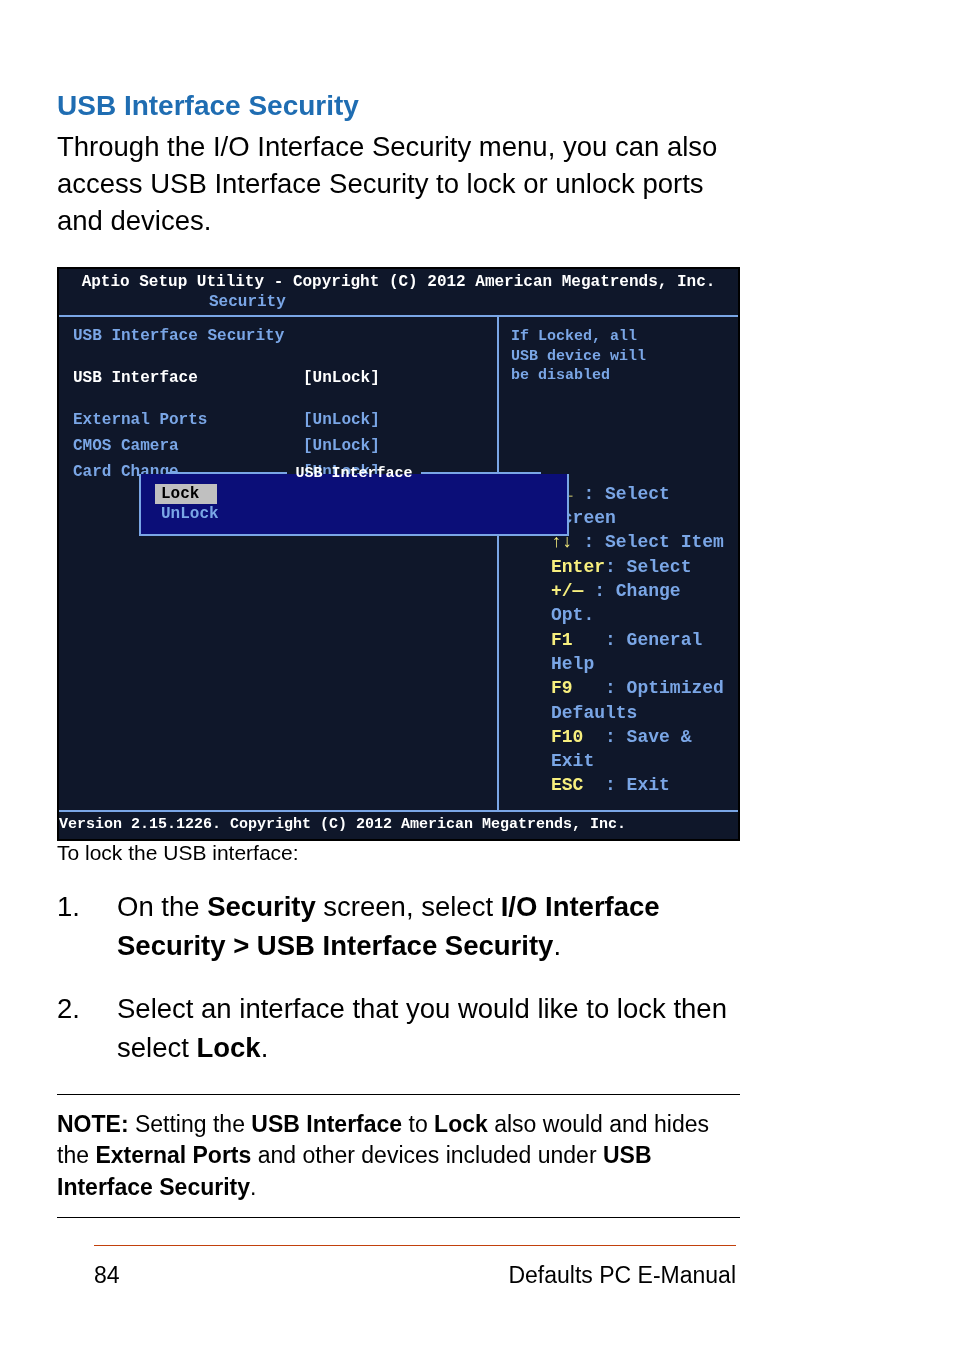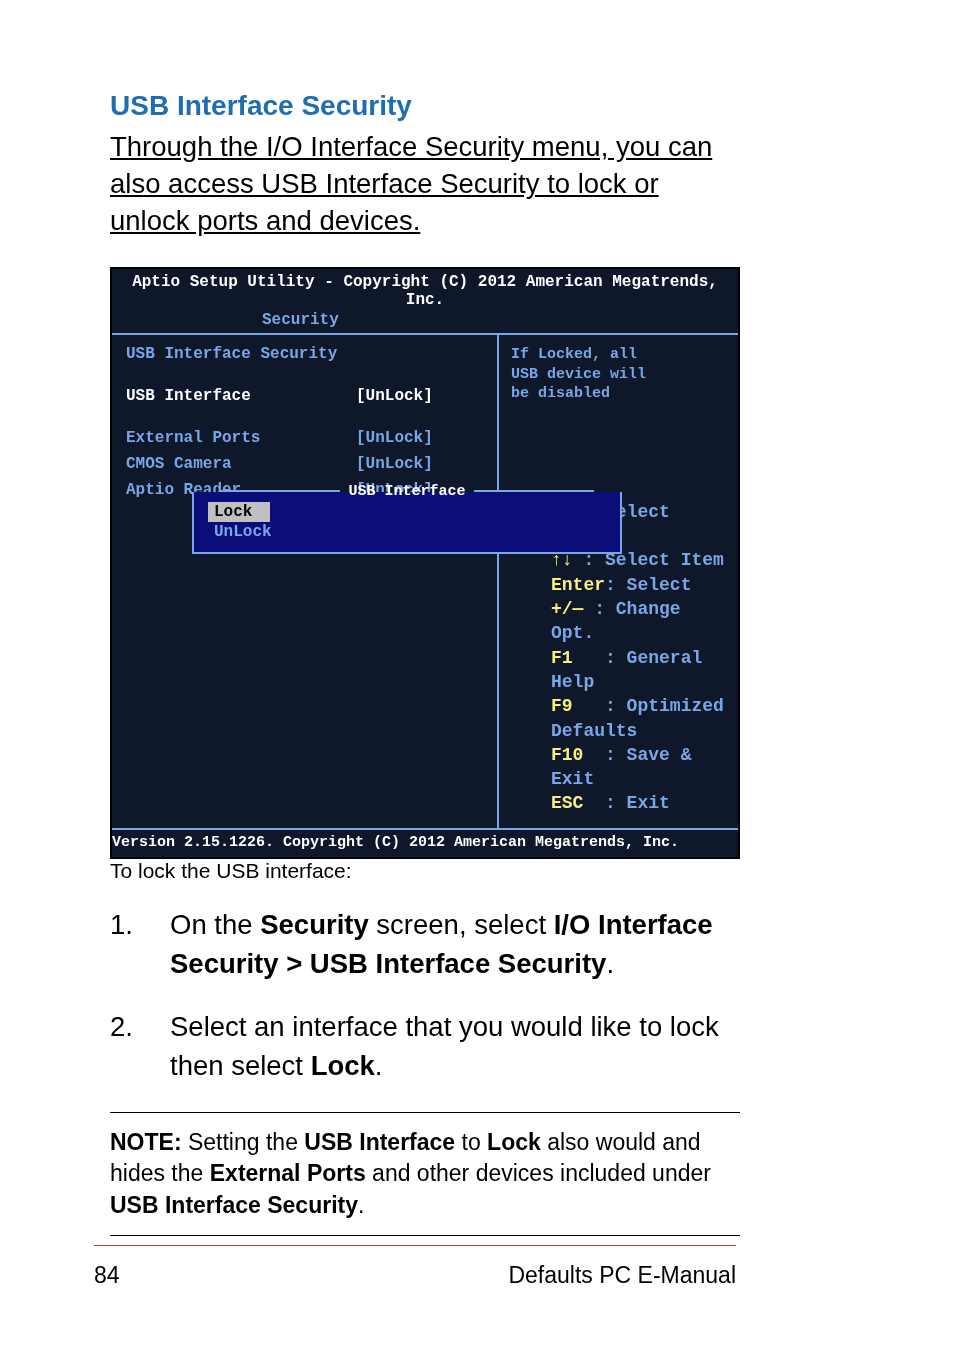--- a/index.html
+++ b/index.html
@@ -9,33 +9,32 @@
     height: 1345px;
     background: #fff;
     font-family: "Segoe UI", "Myriad Pro", Arial, sans-serif;
     color: #000;
   }
   .page {
     position: relative;
     width: 830px;
     height: 1345px;
     box-sizing: border-box;
-    padding: 90px 90px 60px 110px;
+    padding: 90px 90px 60px 57px;
   }
   .heading-blue {
     color: #1f6db2;
     font-weight: 700;
     font-size: 28px;
     margin-bottom: 6px;
   }
   .body-text {
     font-size: 27.5px;
     line-height: 1.35;
     color: #000;
-    text-decoration: underline;
   }
   .bios-box {
     margin-top: 28px;
     border: 2px solid #000;
     background: #0f172a;
     font-family: "Courier New", monospace;
     font-weight: 700;
     font-size: 16px;
     color: #fff;
     overflow: hidden;
@@ -219,21 +218,21 @@
         </div>
         <div class="spacer-sm"></div>
 
         <div class="field-row">
           <div class="field-label">CMOS Camera</div>
           <div class="field-value">[UnLock]</div>
         </div>
         <div class="spacer-sm"></div>
 
         <div class="field-row">
-          <div class="field-label">Aptio Reader</div>
+          <div class="field-label">Card Change</div>
           <div class="field-value">[UnLock]</div>
         </div>
 
         <div class="modal-overlay">
           <div class="modal-title">USB Interface</div>
           <div class="modal-box">
             <div class="modal-item selected">Lock</div>
             <div class="modal-item">UnLock</div>
           </div>
         </div>

